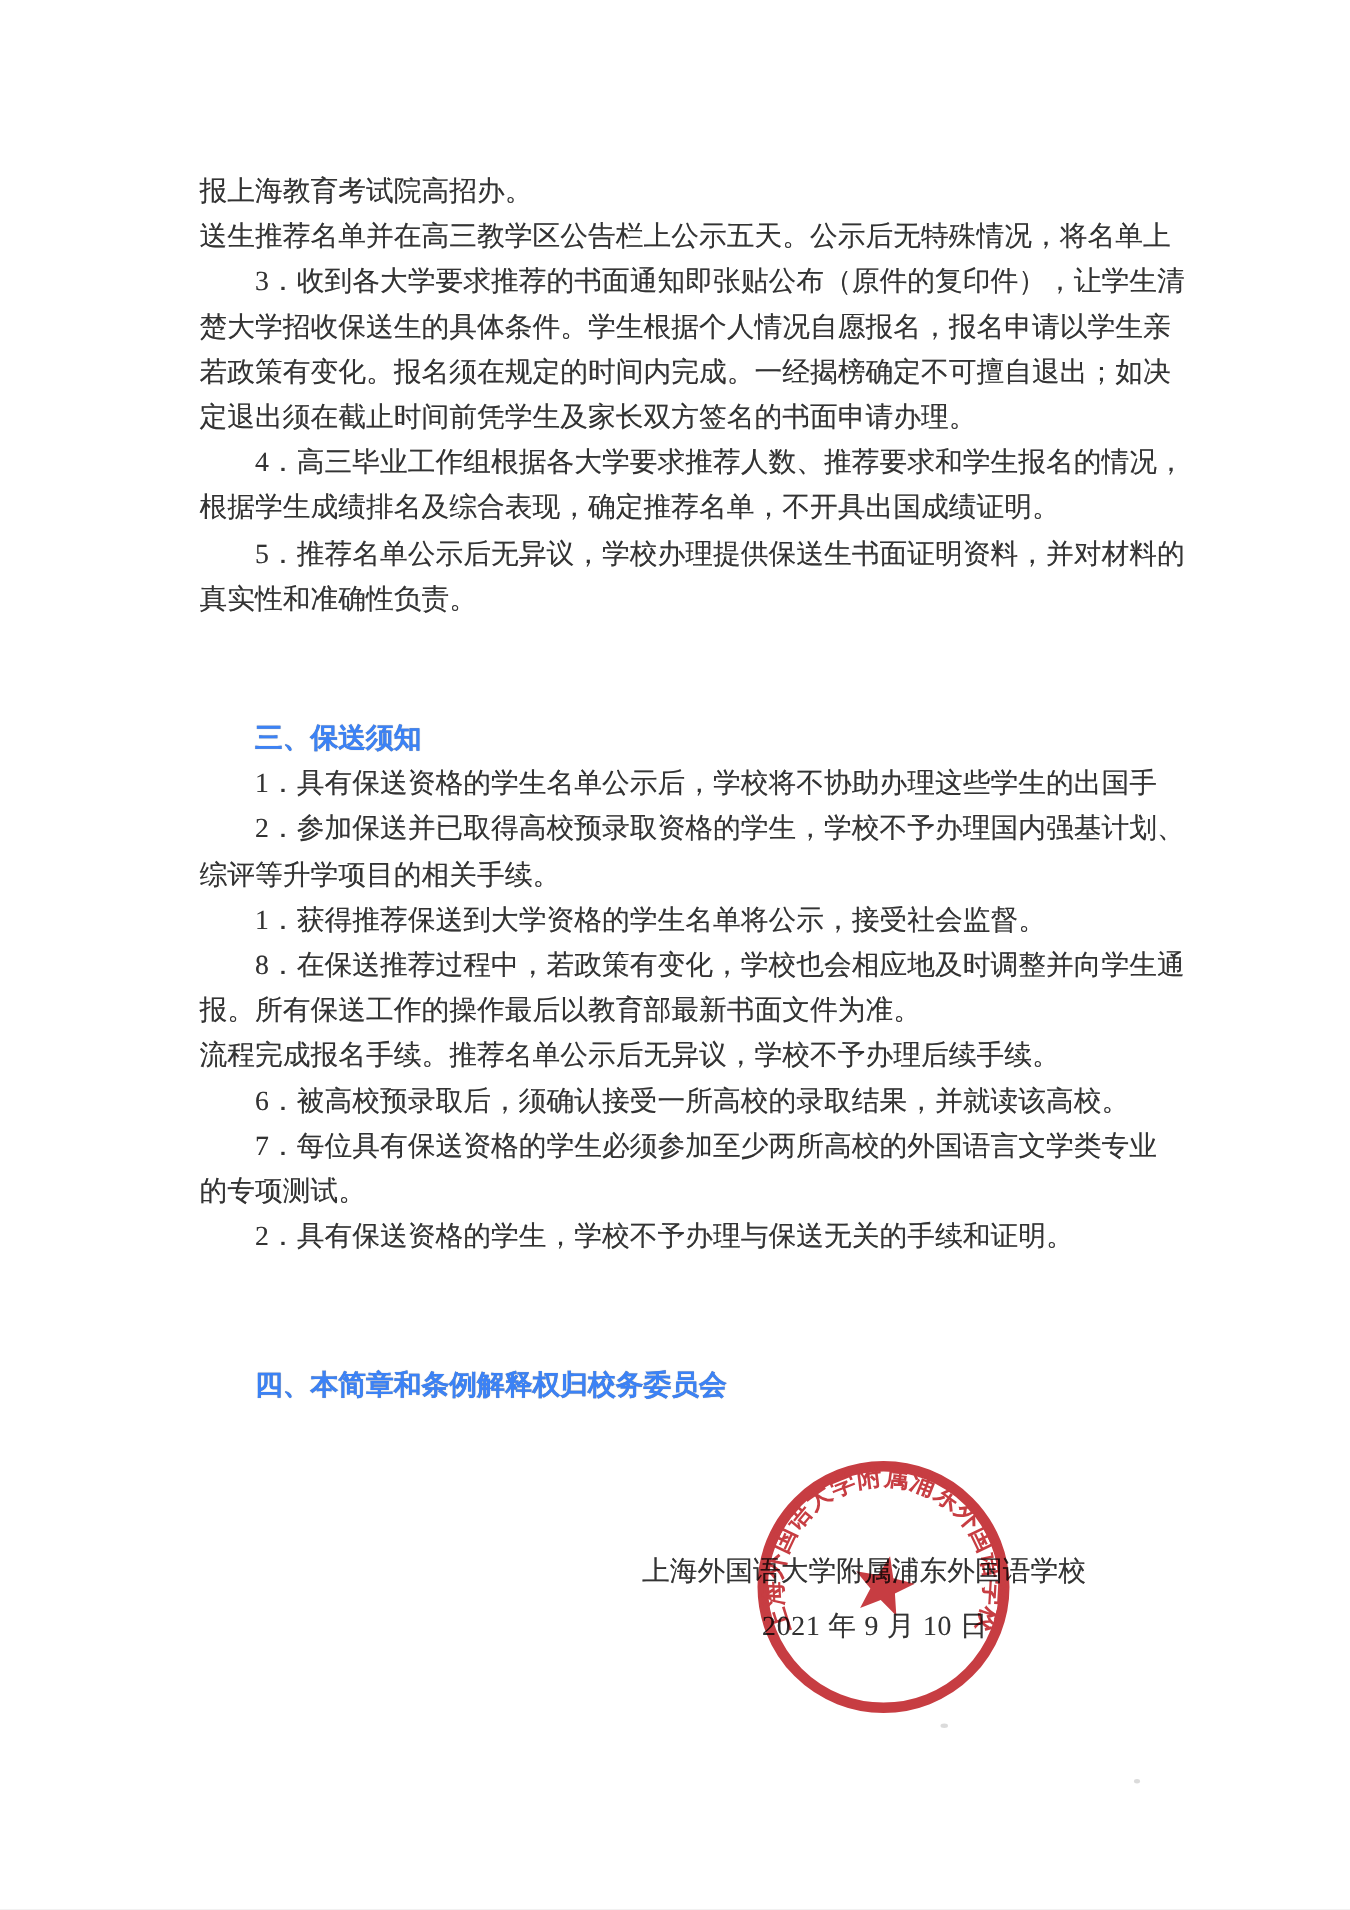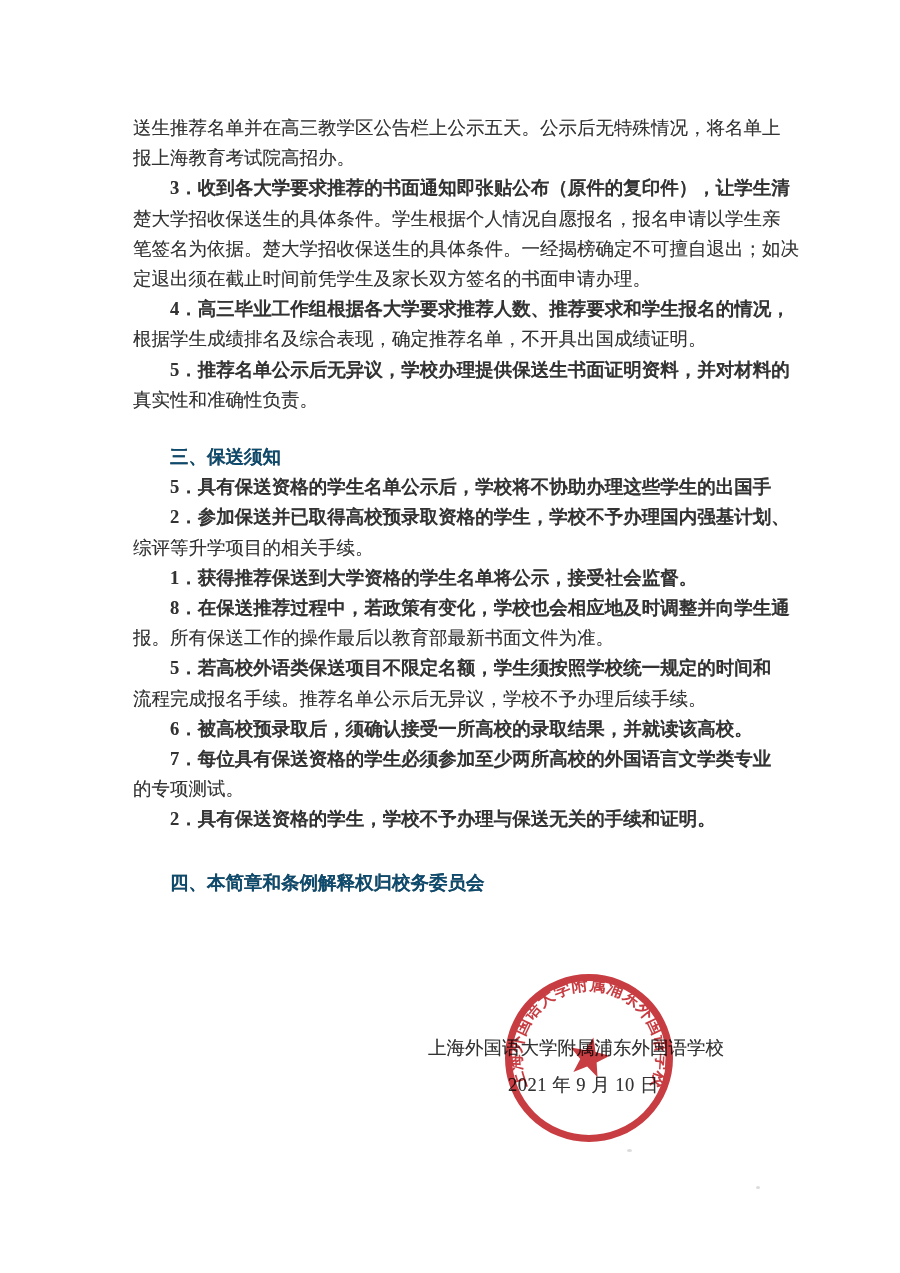--- a/index.html
+++ b/index.html
@@ -18,30 +18,31 @@
     color:var(--text-color);
   }
   .doc-body{
     position:absolute;
     left:133px;top:113px;width:640px;
     font-size:18.5px;
     line-height:30.2px;
     letter-spacing:0px;
   }
   .line{white-space:nowrap;}
-  .line.indent{padding-left:37px;font-weight:bold;}
+  .line.indent{padding-left:37px;}
   .spacer-a{height:27px;}
   .spacer-b{height:33px;}
   .sec-heading{
     font-weight:bold;
-    color:#0c4a6e;
+    color:#3b82f6;
     padding-left:37px;
     white-space:nowrap;
     line-height:30.2px;
     text-shadow:0 0 .5px rgba(0,0,0,.55);
+    margin-top:36px;
   }
   .signature-line{
     position:absolute;left:428px;top:1033px;
     font-size:18.5px;line-height:30px;white-space:nowrap;
   }
   .date-line{
     position:absolute;left:508px;top:1070px;
     font-size:18.5px;line-height:30px;white-space:nowrap;
     letter-spacing:.5px;
   }
@@ -65,43 +66,42 @@
   .speck2{left:756px;top:1186px;width:4px;height:3px;}
   .body-text{text-shadow:0 0 .4px rgba(40,40,40,.4);}
 </style>
 </head>
 <body>
 
 <div class="page">
 
   <div class="doc-body body-text">
     <div>
+        <div class="line">报上海教育考试院高招办。</div>
         <div class="line">送生推荐名单并在高三教学区公告栏上公示五天。公示后无特殊情况，将名单上</div>
-        <div class="line">报上海教育考试院高招办。</div>
       </div>
     <div>
         <div class="line indent">3．收到各大学要求推荐的书面通知即张贴公布（原件的复印件），让学生清</div>
         <div class="line">楚大学招收保送生的具体条件。学生根据个人情况自愿报名，报名申请以学生亲</div>
-        <div class="line">笔签名为依据。楚大学招收保送生的具体条件。一经揭榜确定不可擅自退出；如决</div>
+        <div class="line">若政策有变化。报名须在规定的时间内完成。一经揭榜确定不可擅自退出；如决</div>
         <div class="line">定退出须在截止时间前凭学生及家长双方签名的书面申请办理。</div>
         <div class="line indent">4．高三毕业工作组根据各大学要求推荐人数、推荐要求和学生报名的情况，</div>
         <div class="line">根据学生成绩排名及综合表现，确定推荐名单，不开具出国成绩证明。</div>
         <div class="line indent">5．推荐名单公示后无异议，学校办理提供保送生书面证明资料，并对材料的</div>
         <div class="line">真实性和准确性负责。</div>
       </div>
     <div class="spacer-a"></div>
     <div class="sec-heading">三、保送须知</div>
     <div>
-        <div class="line indent">5．具有保送资格的学生名单公示后，学校将不协助办理这些学生的出国手</div>
+        <div class="line indent">1．具有保送资格的学生名单公示后，学校将不协助办理这些学生的出国手</div>
         <div class="line indent">2．参加保送并已取得高校预录取资格的学生，学校不予办理国内强基计划、</div>
         <div class="line">综评等升学项目的相关手续。</div>
         <div class="line indent">1．获得推荐保送到大学资格的学生名单将公示，接受社会监督。</div>
         <div class="line indent">8．在保送推荐过程中，若政策有变化，学校也会相应地及时调整并向学生通</div>
         <div class="line">报。所有保送工作的操作最后以教育部最新书面文件为准。</div>
-        <div class="line indent">5．若高校外语类保送项目不限定名额，学生须按照学校统一规定的时间和</div>
         <div class="line">流程完成报名手续。推荐名单公示后无异议，学校不予办理后续手续。</div>
         <div class="line indent">6．被高校预录取后，须确认接受一所高校的录取结果，并就读该高校。</div>
         <div class="line indent">7．每位具有保送资格的学生必须参加至少两所高校的外国语言文学类专业</div>
         <div class="line">的专项测试。</div>
         <div class="line indent">2．具有保送资格的学生，学校不予办理与保送无关的手续和证明。</div>
       </div>
     <div class="spacer-b"></div>
     <div class="sec-heading">四、本简章和条例解释权归校务委员会</div>
   </div>
 

